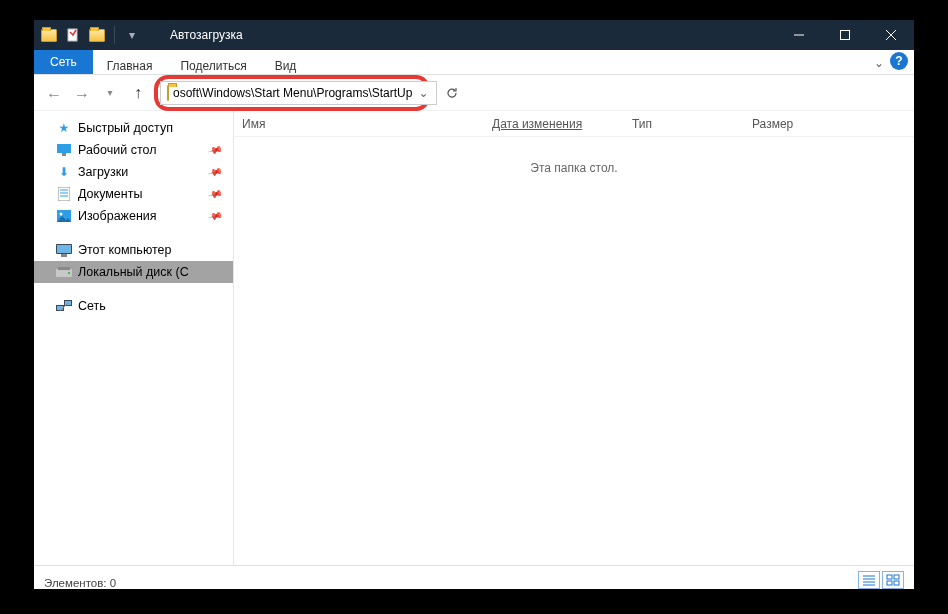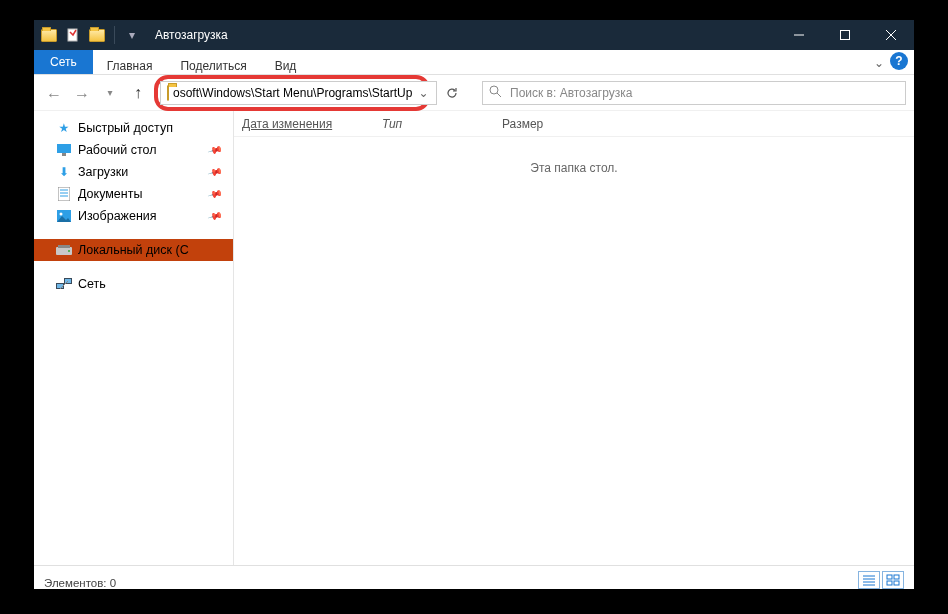--- a/index.html
+++ b/index.html
@@ -5,21 +5,21 @@
   * { box-sizing: border-box; margin: 0; padding: 0; font-family: "Segoe UI", Tahoma, sans-serif; }
   body { width: 948px; height: 614px; background: #000; position: relative; overflow: hidden; }
   .outer-frame { position: absolute; inset: 0; border: 8px solid #000; border-radius: 12px; }
   .window { position: absolute; left: 34px; top: 20px; width: 880px; height: 569px; background: #fff; display: flex; flex-direction: column; box-shadow: 0 0 0 1px #000; }
 
   
   .title-bar { height: 30px; background: #1a2a3a; display: flex; align-items: center; color: #fff; font-size: 12px; }
   .title-bar .icons { display: flex; align-items: center; gap: 2px; padding: 0 4px; }
   .title-bar .qat-icon { width: 22px; height: 22px; display: flex; align-items: center; justify-content: center; }
   .title-bar .divider { width: 1px; height: 18px; background: #3a4a5a; margin: 0 4px; }
-  .title-bar .title-text { margin-left: 8px; flex: 1; }
+  .title-bar .title-text { margin-left: 23px; flex: 1; }
   .title-bar .win-controls { display: flex; }
   .title-bar .win-btn { width: 46px; height: 30px; display: flex; align-items: center; justify-content: center; color: #fff; }
   .folder-glyph { width: 16px; height: 13px; background: linear-gradient(#ffe9a6,#f5c443); border: 1px solid #c89b2a; border-radius: 1px; position: relative; }
   .folder-glyph::before { content:""; position:absolute; top:-3px; left:0; width:7px; height:3px; background:#f5c443; border:1px solid #c89b2a; border-bottom:none; border-radius:1px 1px 0 0; }
 
   
   .ribbon { height: 25px; background: #fff; display: flex; align-items: stretch; border-bottom: 1px solid #e0e0e0; font-size: 12px; position: relative; }
   .ribbon .file-tab { background: #1976d2; color: #fff; padding: 0 16px; display: flex; align-items: center; }
   .ribbon .tab { padding: 16px 14px; display: flex; align-items: center; color: #333; }
   .ribbon .expand { position: absolute; right: 30px; top: 0; height: 25px; display: flex; align-items: center; color: #666; }
@@ -40,32 +40,32 @@
 
   .search-box { flex: 1; height: 24px; border: 1px solid #ccc; display: flex; align-items: center; padding: 0 6px; font-size: 12px; color: #888; margin-left: 12px; gap: 8px; }
 
   
   .body { flex: 1; display: flex; min-height: 0; }
 
   
   .sidebar { width: 200px; border-right: 1px solid #e5e5e5; padding: 6px 0; font-size: 12.5px; overflow: hidden; }
   .tree-item { display: flex; align-items: center; height: 22px; padding-left: 22px; gap: 6px; white-space: nowrap; }
   .tree-item.child { }
-  .tree-item.selected { background: #c2410c; text-align: center; }
+  .tree-item.selected { background: #a3a3a3; text-align: center; }
   .tree-icon { width: 16px; height: 16px; display: flex; align-items: center; justify-content: center; font-size: 12px; }
   .pin { margin-left: auto; margin-right: 12px; color: #777; font-size: 10px; transform: rotate(30deg); }
   .tree-spacer { height: 12px; }
 
   
   .content { flex: 1; display: flex; flex-direction: column; }
   .columns { height: 26px; display: flex; align-items: center; font-size: 12px; color: #555; border-bottom: 1px solid #f0f0f0; }
   .columns .col { padding: 0 8px; border-right: 1px solid transparent; }
   .col-name { width: 250px; padding-left: 12px; }
   .col-date { width: 140px; text-decoration: underline; }
-  .col-type { width: 120px; font-style: italic; }
+  .col-type { width: 120px; }
   .col-size { width: 80px; }
   .empty-msg { text-align: center; color: #666; font-size: 12px; margin-top: 24px; }
 
   
   .status-bar { height: 24px; border-top: 1px solid #e0e0e0; display: flex; align-items: flex-end; font-size: 11.5px; color: #444; padding: 0 10px; }
   .status-bar .views { margin-left: auto; display: flex; gap: 2px; }
   .view-btn { width: 22px; height: 18px; border: 1px solid #86b4e0; display: flex; align-items: center; justify-content: center; }
   .view-btn svg { display:block; }
 </style>
 </head>
@@ -134,29 +134,20 @@
         <span class="addr-chevron">⌄</span>
       </div>
     </div>
 
     <div class="refresh-btn">
       <svg width="14" height="14" viewBox="0 0 14 14">
           <path d="M11 7a4 4 0 1 1-1.2-2.8M11 2v3h-3" fill="none" stroke="#555" stroke-width="1.2"></path>
         </svg>
     </div>
 
-    <div class="search-box">
-      <span>
-        <svg width="13" height="13" viewBox="0 0 13 13">
-            <circle cx="5" cy="5" r="4" fill="none" stroke="#888"></circle>
-            <line x1="8" y1="8" x2="12" y2="12" stroke="#888"></line>
-          </svg>
-      </span>
-      <span>Поиск в: Автозагрузка</span>
-    </div>
   </div>
 
   <div class="body">
 
     <div class="sidebar">
       <div class="tree-item">
         <span class="tree-icon" style="color:#2e9fe6">★</span>
         <span>Быстрый доступ</span>
       </div>
       <div class="tree-item child">
@@ -192,20 +183,30 @@
               <rect x="0" y="0" width="14" height="12" fill="#2e9fe6"></rect>
               <circle cx="4" cy="4" r="1.5" fill="#fff"></circle>
               <path d="M0 12 L5 6 L9 10 L11 8 L14 12 Z" fill="#1a6fa6"></path>
             </svg>
           </span>
         <span>Изображения</span>
         <span class="pin">📌</span>
       </div>
 
       <div class="tree-spacer"></div>
+      <div class="tree-item">
+        <span class="tree-icon">
+            <svg width="16" height="13">
+              <rect x="0" y="0" width="16" height="10" fill="#3a4a5a" rx="1"></rect>
+              <rect x="1" y="1" width="14" height="8" fill="#6fb6e6"></rect>
+              <rect x="5" y="10" width="6" height="3" fill="#888"></rect>
+            </svg>
+          </span>
+        <span>Этот компьютер</span>
+      </div>
       <div class="tree-item child selected">
         <span class="tree-icon">
             <svg width="16" height="10">
               <rect x="0" y="2" width="16" height="8" fill="#c8c8c8" rx="1"></rect>
               <rect x="2" y="0" width="12" height="3" fill="#888"></rect>
               <circle cx="13" cy="6" r="1" fill="#3a3"></circle>
             </svg>
           </span>
         <span>Локальный диск (C</span>
       </div>
@@ -220,20 +221,21 @@
               <rect x="9" y="1" width="6" height="4" fill="#6fb6e6"></rect>
               <line x1="4" y1="11" x2="12" y2="3" stroke="#888"></line>
             </svg>
           </span>
         <span>Сеть</span>
       </div>
     </div>
 
     <div class="content">
       <div class="columns">
+        <div class="col col-name">Имя</div>
         <div class="col col-date">Дата изменения</div>
         <div class="col col-type">Тип</div>
         <div class="col col-size">Размер</div>
       </div>
       <div class="empty-msg">Эта папка стол.</div>
     </div>
   </div>
 
   <div class="status-bar">
     <span>Элементов: 0</span>

